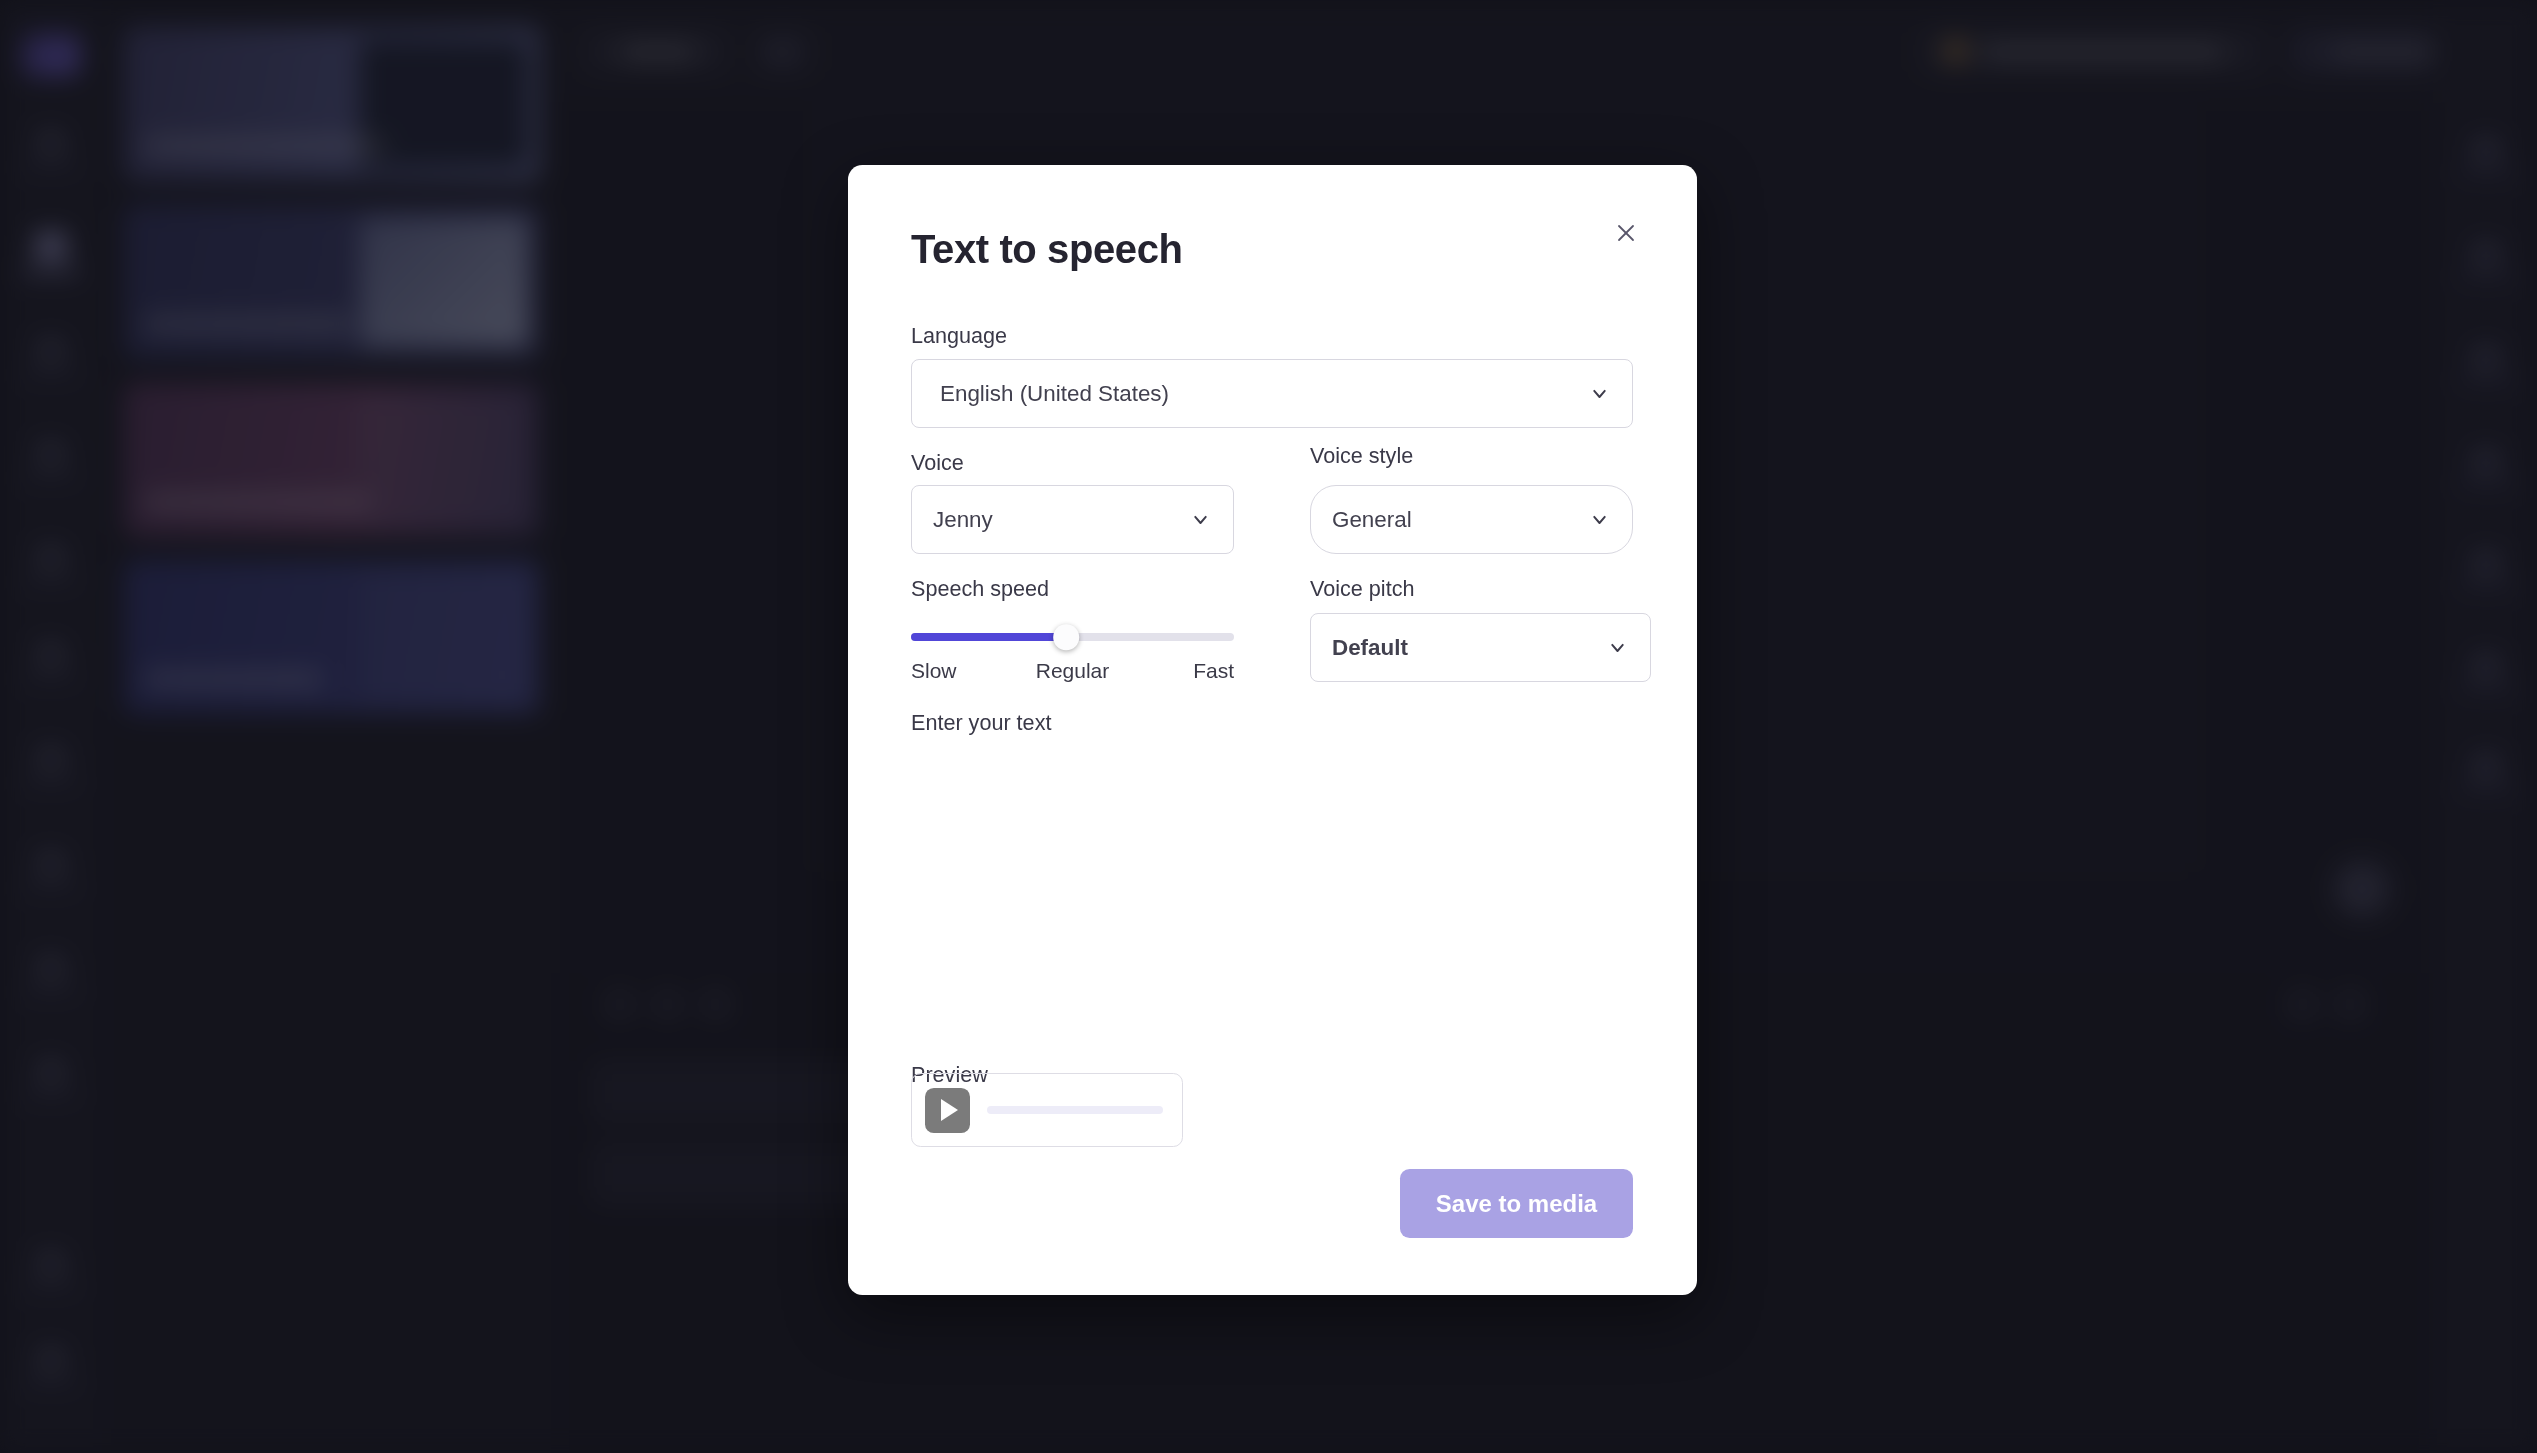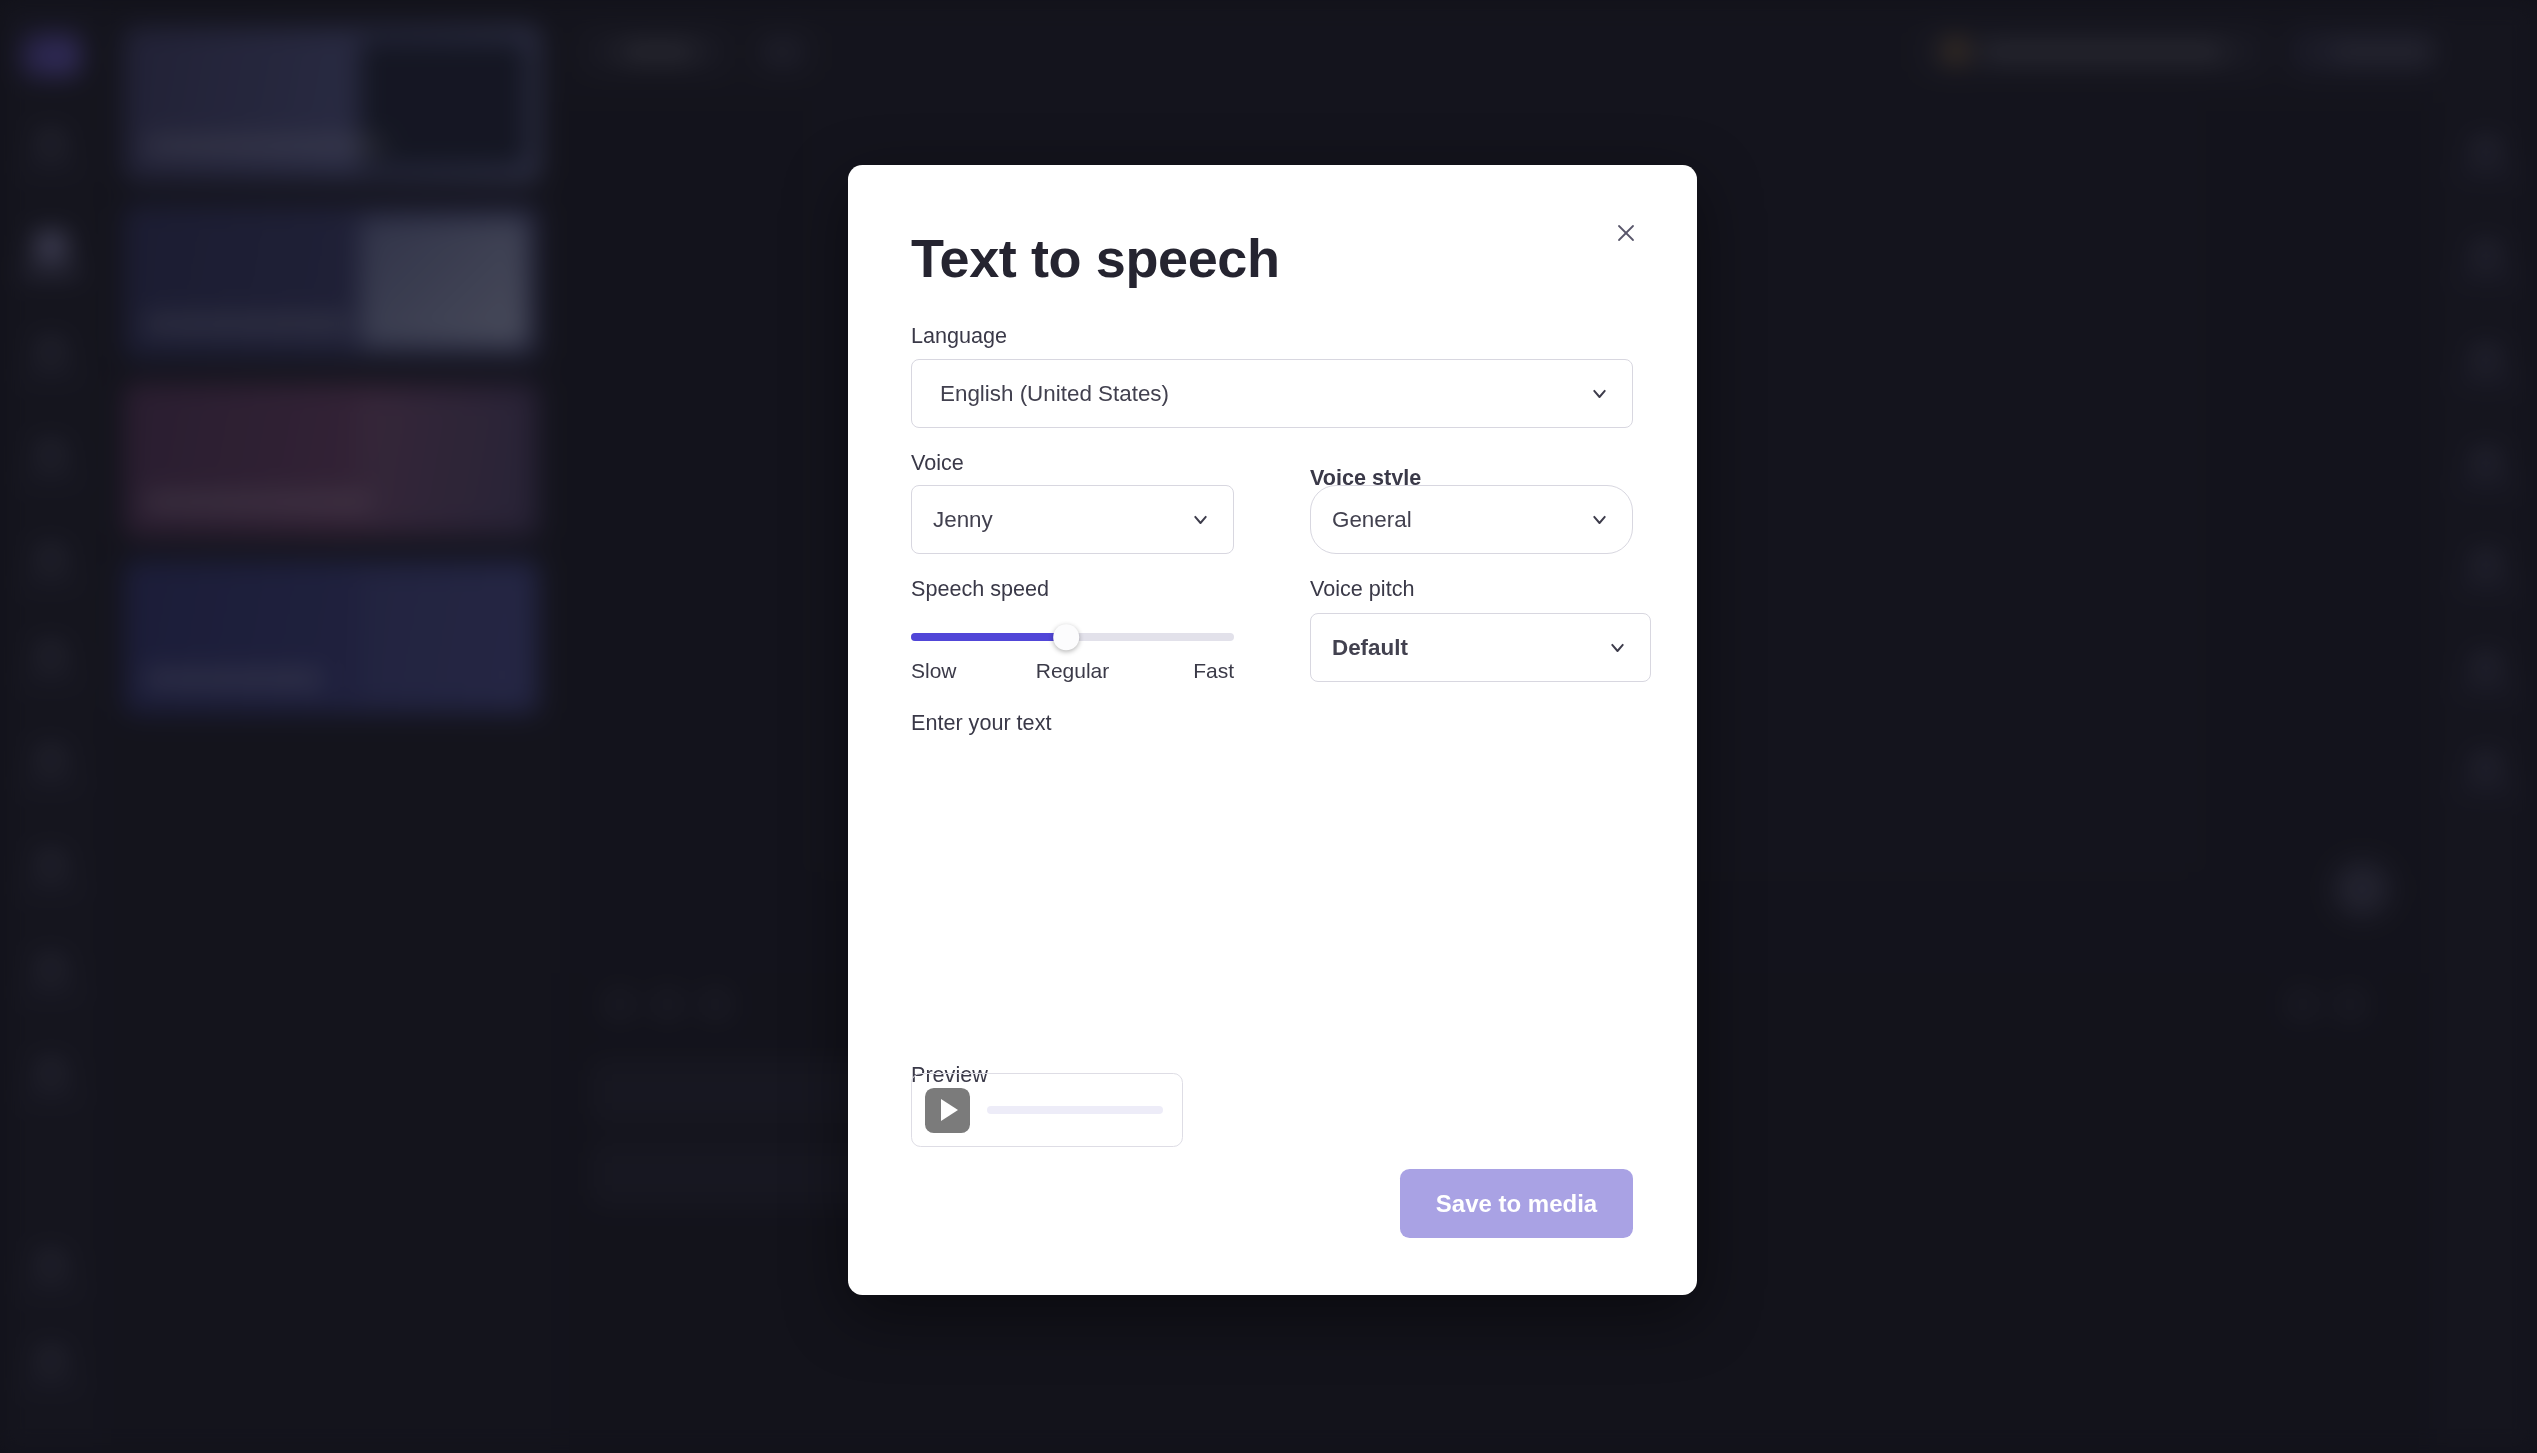--- a/index.html
+++ b/index.html
@@ -145,21 +145,21 @@
     position: absolute;
     left: 848px; top: 165px;
     width: 849px; height: 1130px;
     background: #ffffff;
     border-radius: 14.4px;
     box-shadow: 0 19px 64px rgba(0,0,0,.45);
   }
 
   #modal-title {
     position: absolute; left: 63px; top: 62px;
-    font-size: 54px; font-weight: 700;
+    font-size: 40px; font-weight: 700;
     letter-spacing: -0.4px;
     color: #252430;
     white-space: nowrap;
   }
 
   #close-button {
     position: absolute; right: 50px; top: 46px;
     width: 43px; height: 43px;
     display: flex; align-items: center; justify-content: center;
     background: none; border: none; cursor: pointer;
@@ -194,21 +194,21 @@
   }
   .select-box .chev svg { width: 21px; height: 21px; }
 
   #language-select { left: 63px; top: 194px; width: 722px; height: 69px; padding-left: 28px; }
   #voice-select    { left: 63px; top: 320px; width: 323px; height: 69px; }
   #voice-style-select { left: 462px; top: 320px; width: 323px; height: 69px; border-radius: 26px; }
   #voice-pitch-select { left: 462px; top: 448px; width: 341px; height: 69px; font-weight: bold; }
 
   #lbl-language   { left: 63px;  top: 158px; }
   #lbl-voice      { left: 63px;  top: 285px; }
-  #lbl-voicestyle { left: 462px; top: 300px; font-weight: bold; }
+  #lbl-voicestyle { left: 462px; top: 278px; }
   #lbl-speed      { left: 63px;  top: 411px; }
   #lbl-pitch      { left: 462px; top: 411px; }
   #lbl-entertext  { left: 63px;  top: 545px; }
   #lbl-preview    { left: 63px;  top: 869px; margin-top: 28px; }
 
   
   #speech-speed-slider {
     position: absolute; left: 63px; top: 461px;
     width: 323px; height: 22.4px;
     cursor: pointer;

